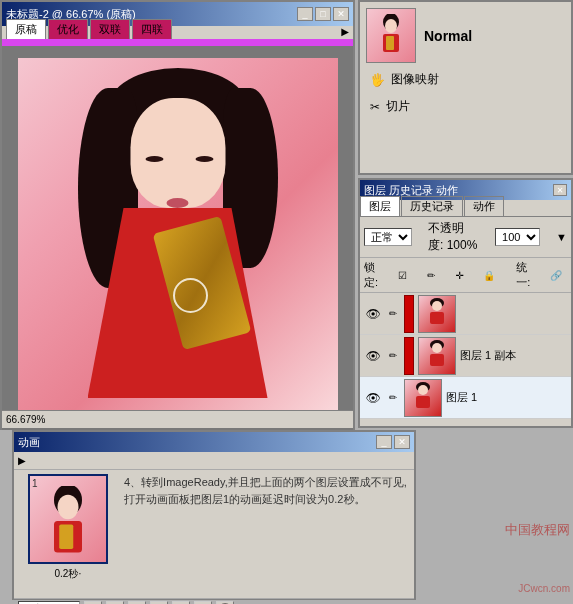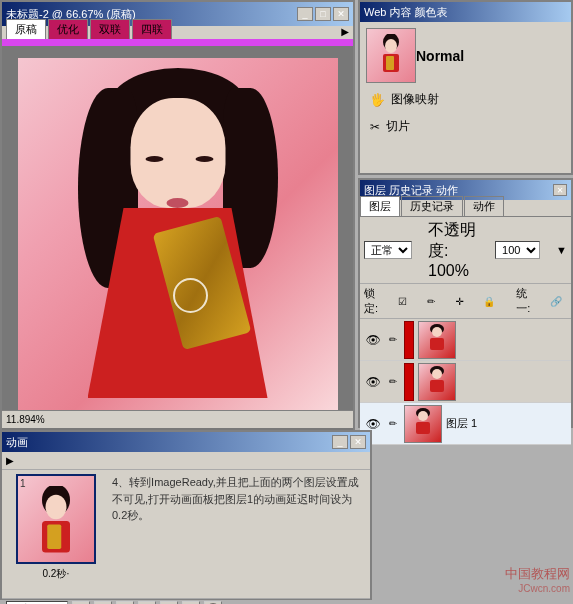--- a/index.html
+++ b/index.html
@@ -238,20 +238,21 @@
     }
     .web-content-area {
       padding: 6px;
       display: flex;
       flex-direction: column;
       gap: 6px;
     }
     .web-thumbnail-row {
       display: flex;
       align-items: center;
+      gap: 8px;
     }
     .web-thumb {
       width: 50px;
       height: 55px;
       background: linear-gradient(135deg, #f5c6d0, #e88090);
       border: 1px solid #808080;
       position: relative;
       overflow: hidden;
     }
     .web-thumb-figure {
@@ -321,21 +322,21 @@
       gap: 16px;
       padding: 3px 4px;
       border-bottom: 1px solid #aaa;
     }
     .layers-select {
       font-size: 11px;
       padding: 1px 2px;
       border: 1px inset #999;
       background: white;
     }
-    .opacity-label { font-size: 16px; }
+    .opacity-label { font-size: 12px; }
     .layers-lock-row {
       display: flex;
       align-items: center;
       gap: 20px;
       padding: 2px 4px;
       border-bottom: 1px solid #aaa;
       font-size: 11px;
     }
     .lock-icon-item {
       width: 16px;
@@ -401,22 +402,22 @@
     }
     .layer-name {
       font-size: 11px;
       flex: 1;
     }
 
     
     .anim-window {
       position: absolute;
       top: 430px;
-      left: 0;
-      width: 372px;
+      left: 12px;
+      width: 404px;
       height: 170px;
       background: #d4d0c8;
       border: 2px solid #808080;
     }
     .anim-window .title-bar {
       background: linear-gradient(to right, #0a246a, #a6caf0);
       color: white;
       height: 20px;
       display: flex;
       align-items: center;
@@ -493,20 +494,21 @@
       bottom: 10px;
       right: 3px;
       font-size: 13px;
       color: rgba(180,50,50,0.7);
       font-family: Arial, sans-serif;
     }
     .watermark-sub {
       font-size: 10px;
       color: rgba(180,50,50,0.6);
       text-align: right;
+      margin-top: 44px;
     }
   </style>
 </head>
 <body>
 
 <div class="main-window">
   <div class="title-bar">
     <span>未标题-2 @ 66.67% (原稿)</span>
     <div class="title-bar-buttons">
       <div class="title-btn">_</div>
@@ -533,28 +535,25 @@
           <div class="eye-right"></div>
           <div class="lips"></div>
         </div>
         <div class="dress"></div>
         <div class="sash"></div>
       </div>
       <div class="circle-indicator"></div>
     </div>
   </div>
   <div class="status-bar">
-    <span>11.894%</span>
+    <span>66.679%</span>
   </div>
 </div>
 
 <div class="right-panel">
-  <div class="title-bar">
-    <span>Web 内容  颜色表</span>
-  </div>
   <div class="web-content-area">
     <div class="web-thumbnail-row">
       <div class="web-thumb">
         <svg class="web-thumb-figure" viewBox="0 0 30 40">
           <ellipse cx="15" cy="8" rx="8" ry="9" fill="#1a0a0a"></ellipse>
           <ellipse cx="15" cy="12" rx="6" ry="7" fill="#f5d5c5"></ellipse>
           <rect x="7" y="20" width="16" height="18" fill="#cc2020" rx="2"></rect>
           <rect x="10" y="22" width="8" height="14" fill="#d4a020" rx="1"></rect>
         </svg>
       </div>
@@ -620,20 +619,21 @@
       <div class="layer-visibility">👁</div>
       <div class="layer-edit-icon">✏</div>
       <div class="layer-red-box"></div>
       <div class="layer-thumb">
         <svg class="layer-thumb-mini" viewBox="0 0 20 28">
           <ellipse cx="10" cy="5" rx="7" ry="5" fill="#1a0a0a"></ellipse>
           <ellipse cx="10" cy="8" rx="5" ry="5" fill="#f5d5c5"></ellipse>
           <rect x="3" y="14" width="14" height="12" fill="#cc2020" rx="2"></rect>
         </svg>
       </div>
+      <span class="layer-name">图层 1 副本</span>
     </div>
 
     <div class="layer-row" style="background:#e8f0f8;">
       <div class="layer-visibility">👁</div>
       <div class="layer-edit-icon">✏</div>
       <div class="layer-thumb">
         <svg class="layer-thumb-mini" viewBox="0 0 20 28">
           <ellipse cx="10" cy="5" rx="7" ry="5" fill="#1a0a0a"></ellipse>
           <ellipse cx="10" cy="8" rx="5" ry="5" fill="#f5d5c5"></ellipse>
           <rect x="3" y="14" width="14" height="12" fill="#cc2020" rx="2"></rect>

